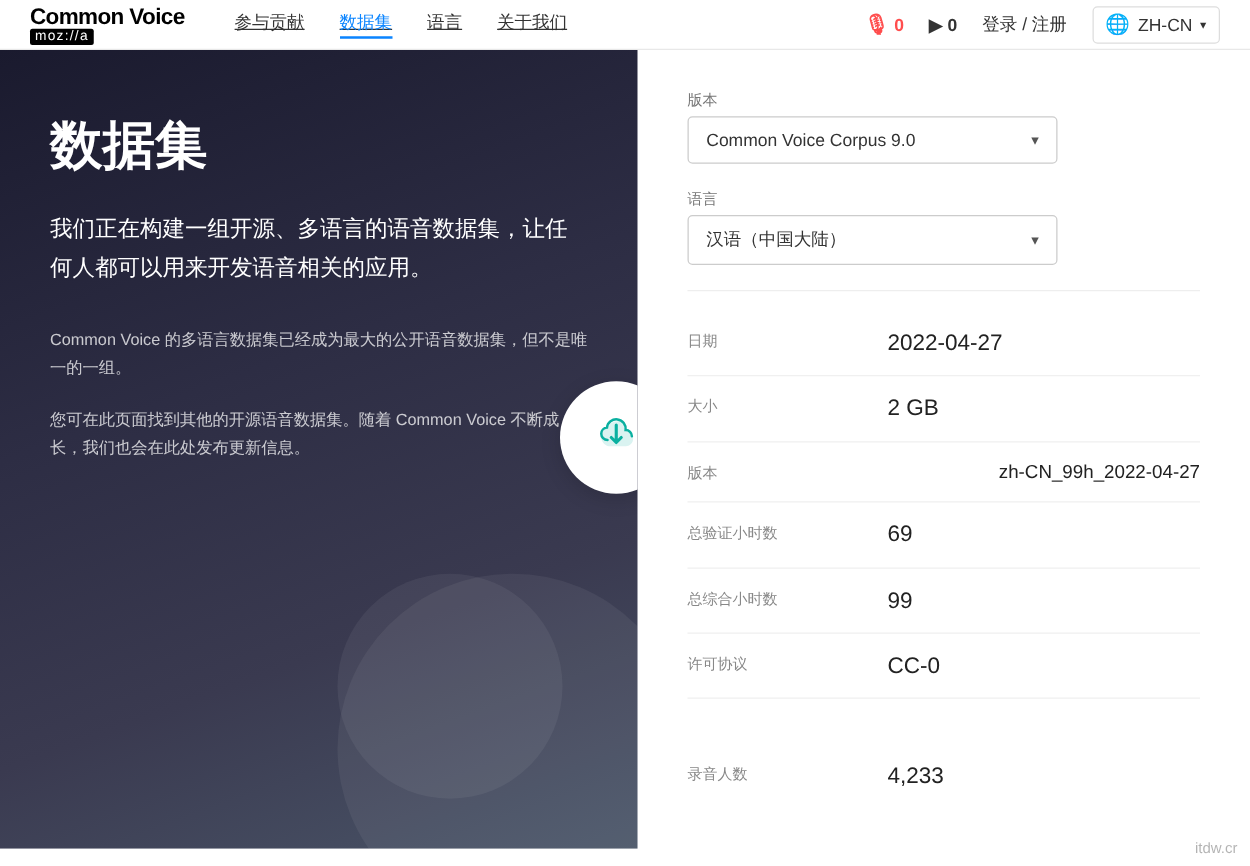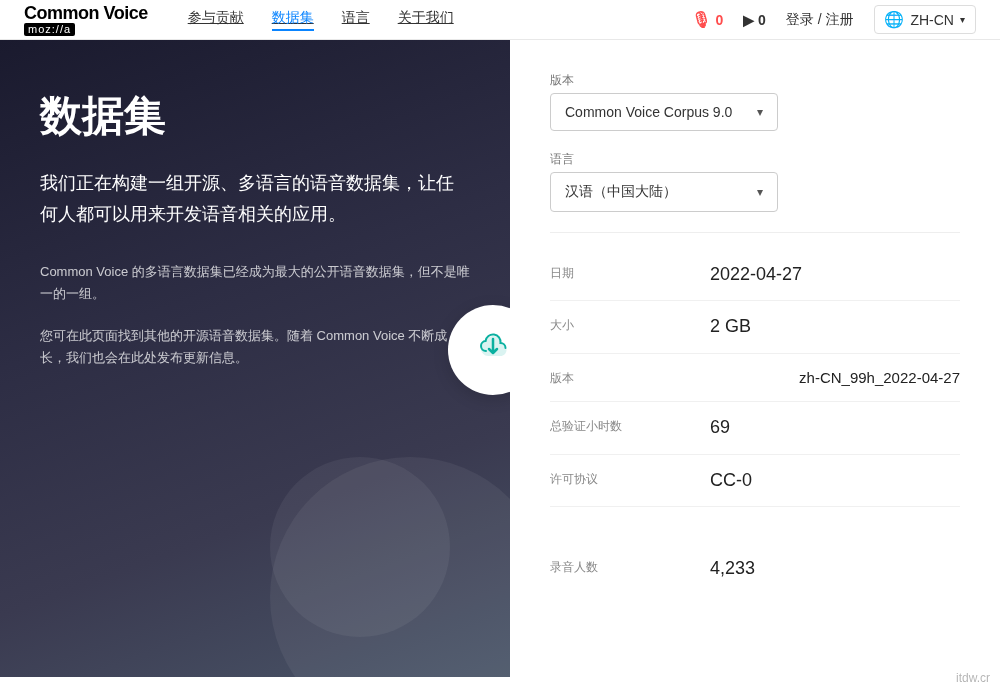--- a/index.html
+++ b/index.html
@@ -181,21 +181,21 @@
     .dropdown-group {
       margin-bottom: 20px;
     }
     .dropdown-label {
       font-size: 12px;
       color: #777;
       margin-bottom: 4px;
       display: block;
     }
     .dropdown-select {
-      width: 228px;
+      width: 296px;
       padding: 10px 14px;
       border: 1px solid #ccc;
       border-radius: 4px;
       font-size: 14px;
       color: #333;
       background: #fff;
       display: flex;
       align-items: center;
       justify-content: space-between;
       cursor: pointer;
@@ -329,20 +329,24 @@
         </div>
         <div class="data-row">
           <div class="data-key">版本</div>
           <div class="data-value small">zh-CN_99h_2022-04-27</div>
         </div>
         <div class="data-row">
           <div class="data-key">总验证小时数</div>
           <div class="data-value">69</div>
         </div>
         <div class="data-row">
+          <div class="data-key">总综合小时数</div>
+          <div class="data-value">99</div>
+        </div>
+        <div class="data-row">
           <div class="data-key">许可协议</div>
           <div class="data-value">CC-0</div>
         </div>
         <div class="data-row">
           <div class="data-key">录音人数</div>
           <div class="data-value">4,233</div>
         </div>
       </div>
 
   </div>

